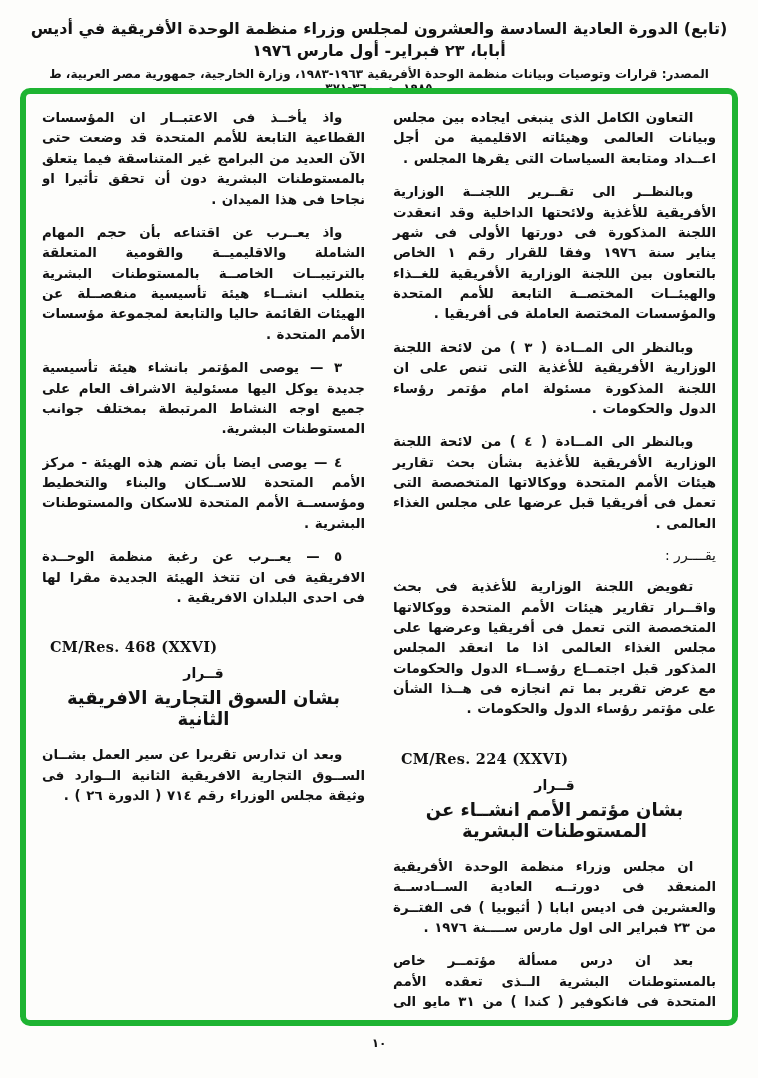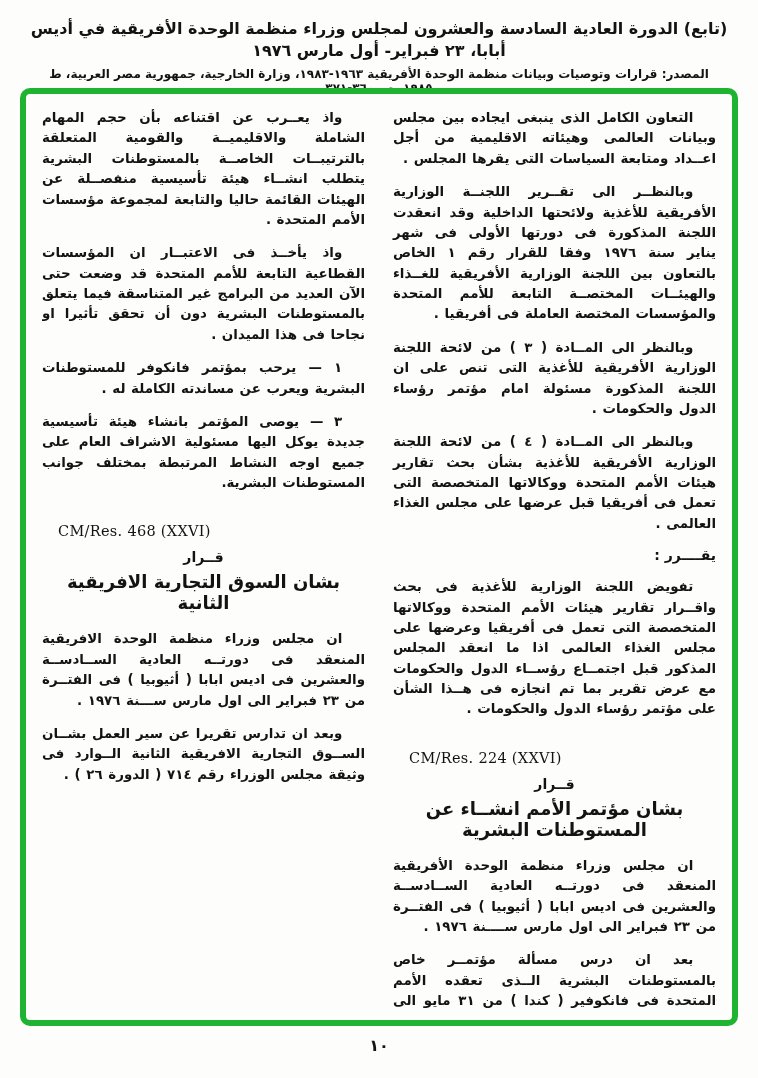--- a/index.html
+++ b/index.html
@@ -26,35 +26,35 @@
   }
   .cols{
     height:100%;display:flex;direction:rtl;gap:28px;overflow:hidden;
   }
   .col{flex:1;min-width:0;direction:rtl;}
   .para{
     margin:0 0 13px 0;font-size:13.4px;font-weight:bold;line-height:1.52;
     text-align:justify;text-indent:1.7em;word-spacing:1px;
   }
   .decree{
-    margin:4px 0 14px 0;font-size:14px;font-weight:bold;text-align:right;
+    margin:4px 0 14px 0;font-size:14px;font-weight:normal;text-align:right;
   }
   .res{
     direction:ltr;text-align:left;font-family:"DejaVu Serif",serif;
-    font-size:14.5px;font-weight:normal;margin:30px 0 10px 16px;letter-spacing:.3px;
+    font-size:14.5px;font-weight:bold;margin:30px 0 10px 8px;letter-spacing:.3px;
   }
   .h-qarar{
     text-align:center;font-size:14px;font-weight:bold;margin:4px 0 6px 0;
   }
   .h-sub{
     text-align:center;font-size:18px;font-weight:bold;margin:0 0 16px 0;
   }
   .page-number{
     position:absolute;top:1036px;left:0;width:758px;text-align:center;
-    font-size:16px;font-weight:bold;
+    font-size:12px;font-weight:bold;
   }
 </style>
 </head>
 <body>
 
 <div class="header">
   <div class="title">(تابع) الدورة العادية السادسة والعشرون لمجلس وزراء منظمة الوحدة الأفريقية في أديس أبابا، ٢٣ فبراير- أول مارس ١٩٧٦</div>
   <div class="source">المصدر: قرارات وتوصيات وبيانات منظمة الوحدة الأفريقية ١٩٦٣-١٩٨٣، وزارة الخارجية، جمهورية مصر العربية، ط ١٩٨٥، ص ٣٦٠-٣٧١</div>
 </div>
 
@@ -70,28 +70,28 @@
       <p class="para">تفويض اللجنة الوزارية للأغذية فى بحث واقــرار تقارير هيئات الأمم المتحدة ووكالاتها المتخصصة التى تعمل فى أفريقيا وعرضها على مجلس الغذاء العالمى اذا ما انعقد المجلس المذكور قبل اجتمــاع رؤســاء الدول والحكومات مع عرض تقرير بما تم انجازه فى هــذا الشأن على مؤتمر رؤساء الدول والحكومات .</p>
       <div class="res">CM/Res. 224 (XXVI)</div>
       <div class="h-qarar">قــرار</div>
       <div class="h-sub">بشان مؤتمر الأمم انشــاء عن المستوطنات البشرية</div>
       <p class="para">ان مجلس وزراء منظمة الوحدة الأفريقية المنعقد فى دورتــه العادية الســادســة والعشرين فى اديس ابابا ( أثيوبيا ) فى الفتــرة من ٢٣ فبراير الى اول مارس ســــنة ١٩٧٦ .</p>
       <p class="para">بعد ان درس مسألة مؤتمــر خاص بالمستوطنات البشرية الــذى تعقده الأمم المتحدة فى فانكوفير ( كندا ) من ٣١ مايو الى ١١ يونيو ســــنة ١٩٧٦ .</p>
 
     </div>
 
     <div class="col">
+      <p class="para">واذ يأخــذ فى الاعتبــار ان المؤسسات القطاعية التابعة للأمم المتحدة قد وضعت حتى الآن العديد من البرامج غير المتناسقة فيما يتعلق بالمستوطنات البشرية دون أن تحقق تأثيرا او نجاحا فى هذا الميدان .</p>
       <p class="para">واذ يعــرب عن اقتناعه بأن حجم المهام الشاملة والاقليميــة والقومية المتعلقة بالترتيبــات الخاصــة بالمستوطنات البشرية يتطلب انشــاء هيئة تأسيسية منفصــلة عن الهيئات القائمة حاليا والتابعة لمجموعة مؤسسات الأمم المتحدة .</p>
-      <p class="para">واذ يأخــذ فى الاعتبــار ان المؤسسات القطاعية التابعة للأمم المتحدة قد وضعت حتى الآن العديد من البرامج غير المتناسقة فيما يتعلق بالمستوطنات البشرية دون أن تحقق تأثيرا او نجاحا فى هذا الميدان .</p>
-      <p class="para">١ — يرحب بمؤتمر فانكوفر للمستوطنات البشرية ويعرب عن مساندته الكاملة له .</p>
       <p class="para">٣ — يوصى المؤتمر بانشاء هيئة تأسيسية جديدة يوكل اليها مسئولية الاشراف العام على جميع اوجه النشاط المرتبطة بمختلف جوانب المستوطنات البشرية.</p>
+      <p class="para">٤ — يوصى ايضا بأن تضم هذه الهيئة - مركز الأمم المتحدة للاســكان والبناء والتخطيط ومؤسســة الأمم المتحدة للاسكان والمستوطنات البشرية .</p>
+      <p class="para">٥ — يعــرب عن رغبة منظمة الوحــدة الافريقية فى ان تتخذ الهيئة الجديدة مقرا لها فى احدى البلدان الافريقية .</p>
       <div class="res">CM/Res. 468 (XXVI)</div>
       <div class="h-qarar">قــرار</div>
       <div class="h-sub">بشان السوق التجارية الافريقية الثانية</div>
-      <p class="para">ان مجلس وزراء منظمة الوحدة الافريقية المنعقد فى دورتــه العادية الســادســة والعشرين فى اديس ابابا ( أثيوبيا ) فى الفتــرة من ٢٣ فبراير الى اول مارس ســـنة ١٩٧٦ .</p>
       <p class="para">وبعد ان تدارس تقريرا عن سير العمل بشــان الســوق التجارية الافريقية الثانية الــوارد فى وثيقة مجلس الوزراء رقم ٧١٤ ( الدورة ٢٦ ) .</p>
 
     </div>
 
   </div>
 </div>
 
 <div class="page-number">١٠</div>
 
 </body></html>

